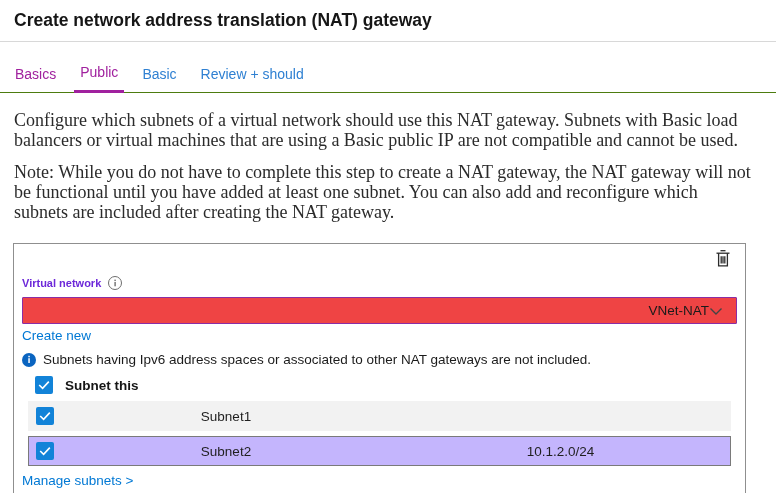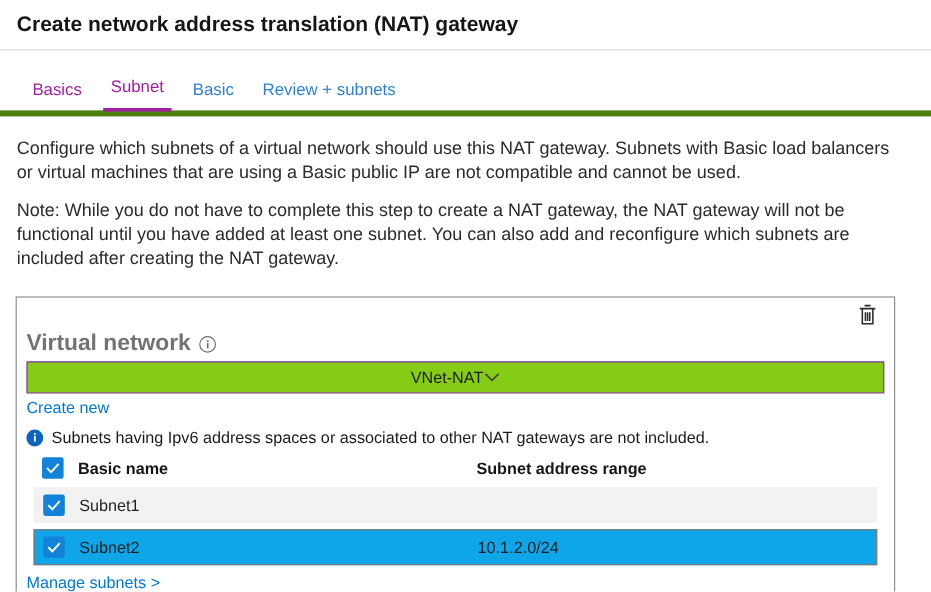--- a/index.html
+++ b/index.html
@@ -7,56 +7,56 @@
     width:776px;height:493px;background:#fff;color:#1f1f1f;
     font-family:"Liberation Sans",sans-serif;overflow:hidden;position:relative;
   }
   .page-title{
     font-size:17.5px;font-weight:bold;color:#161616;
     margin:0;padding:9px 24px 0 14px;line-height:22px;
   }
   .top-divider{border:0;border-top:1px solid #d8d8d8;margin:10px 0 0 0;}
   .tabs{
     display:flex;align-items:flex-end;gap:12px;
-    margin:22px 0 0 0;padding:0 0 0 21px;
-    border-bottom:5px solid #4d7c0f;
+    margin:22px 0 0 0;padding:0 0 0 9px;
+    border-bottom:1px solid #4d7c0f;
   }
   .tab{
     font-size:14px;line-height:17px;color:#2f80d2;cursor:pointer;
     padding:0 6px 9px 6px;white-space:nowrap;
   }
   .tab.visited{color:#a0219e;}
   .tab.active{color:#a0219e;border-bottom:3px solid #a0219e;margin-bottom:-1px;}
   .para{
-    font-size:15px;line-height:20px;color:#2b2b2b;
-    margin:17px 20px 0 14px;max-width:742px;
+    font-size:18px;line-height:20px;color:#2b2b2b;
+    margin:17px 20px 0 14px;max-width:742px;font-family:Liberation Serif, serif;
   }
   .para.note{margin-top:12px;}
   .panel{
     box-sizing:border-box;width:733px;margin:21px 0 0 13px;
     border:1px solid #8f8f8f;background:#fff;
     padding:6px 8px 6px 8px;
   }
   .panel-toolbar{display:flex;justify-content:flex-end;height:20px;}
   .icon-btn{
     background:none;border:0;padding:0 6px;cursor:pointer;height:20px;
     display:flex;align-items:center;
   }
   .field-label{
     margin-top:4px;display:flex;align-items:center;gap:7px;
-    font-size:19px;font-weight:bold;color:#737373;height:17px;
+    font-size:11px;font-weight:bold;color:#6d28d9;height:17px;
   }
   .info-outline{
     box-sizing:border-box;width:14px;height:14px;border-radius:50%;
     border:1px solid #6e6e6e;display:inline-flex;align-items:center;justify-content:center;
   }
   .dropdown{
     box-sizing:border-box;margin-top:6px;height:27px;
-    border:1.5px solid #8a2da5;border-radius:1px;background:#84cc16;
-    display:flex;align-items:center;justify-content:center;
+    border:1.5px solid #8a2da5;border-radius:1px;background:#ef4444;
+    display:flex;align-items:center;justify-content:flex-end;
     padding:0 13px;cursor:pointer;
   }
   .dropdown-value{font-size:13.5px;color:#1b1b1b;}
   .link{
     display:inline-block;color:#0078d4;font-size:13.5px;line-height:16px;
     cursor:pointer;text-decoration:none;
   }
   .create-new{margin-top:4px;}
   .info-row{
     margin-top:8px;display:flex;align-items:center;gap:7px;height:15px;
@@ -65,40 +65,40 @@
   .info-filled{
     width:14px;height:14px;border-radius:50%;background:#0a64c0;
     display:inline-flex;align-items:center;justify-content:center;flex:0 0 auto;
   }
   .subnet-table{margin:7px 6px 0 6px;}
   .t-row{
     display:grid;grid-template-columns:18px 320px 1fr;column-gap:12px;
     align-items:center;padding:0 7px;box-sizing:border-box;
   }
   .t-head{height:22px;font-weight:bold;color:#161616;font-size:13.5px;}
-  .t-body-row{height:30px;margin-top:5px;font-size:13.5px;color:#1f1f1f;background:#f2f2f2;border:1px solid transparent;}
-  .t-body-row.outlined{background:#0ea5e9;border:1px solid #7a7a7a;}
+  .t-body-row{height:30px;margin-top:5px;font-size:13.5px;color:#1f1f1f;background:#f2f2f2;border:1px solid transparent;text-align:center;}
+  .t-body-row.outlined{background:#c4b5fd;border:1px solid #7a7a7a;}
   .checkbox{
     width:18px;height:18px;border-radius:2px;background:#1283d8;
     display:inline-flex;align-items:center;justify-content:center;cursor:pointer;
   }
   .manage{margin-top:7px;margin-left:0;}
   .cell-text{white-space:nowrap;overflow:hidden;text-overflow:ellipsis;}
 </style>
 </head>
 <body>
 
 <h1 class="page-title">Create network address translation (NAT) gateway</h1>
 <hr class="top-divider">
 
 <div class="tabs">
   <span class="tab visited">Basics</span>
-  <span class="tab active">Subnet</span>
+  <span class="tab active">Public</span>
   <span class="tab">Basic</span>
-  <span class="tab">Review + subnets</span>
+  <span class="tab">Review + should</span>
 </div>
 
 <p class="para">Configure which subnets of a virtual network should use this NAT gateway. Subnets with Basic load balancers or virtual machines that are using a Basic public IP are not compatible and cannot be used.</p>
 <p class="para note">Note: While you do not have to complete this step to create a NAT gateway, the NAT gateway will not be functional until you have added at least one subnet. You can also add and reconfigure which subnets are included after creating the NAT gateway.</p>
 
 <div class="panel">
 
   <div class="panel-toolbar">
     <button class="icon-btn" title="">
       <span>
@@ -148,22 +148,21 @@
   </div>
 
   <div class="subnet-table">
 
     <div class="t-row t-head">
       <span class="checkbox">
         <svg width="12" height="10" viewBox="0 0 12 10">
           <polyline points="1.2,5 4.6,8.4 10.8,1.6" fill="none" stroke="#fff" stroke-width="1.6"></polyline>
         </svg>
       </span>
-      <span class="cell-text">Basic name</span>
-      <span class="cell-text">Subnet address range</span>
+      <span class="cell-text">Subnet this</span>
     </div>
 
     <div class="t-row t-body-row">
       <span class="checkbox">
         <svg width="12" height="10" viewBox="0 0 12 10">
           <polyline points="1.2,5 4.6,8.4 10.8,1.6" fill="none" stroke="#fff" stroke-width="1.6"></polyline>
         </svg>
       </span>
       <span class="cell-text">Subnet1</span>
     </div>

